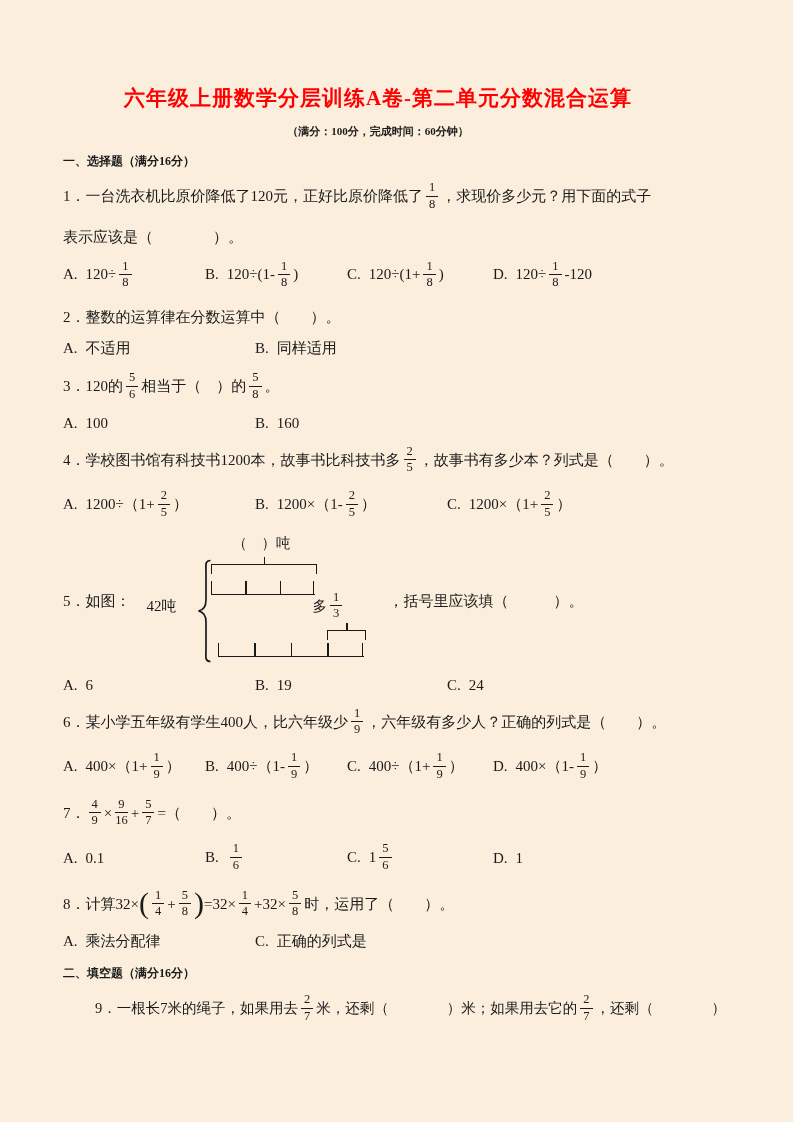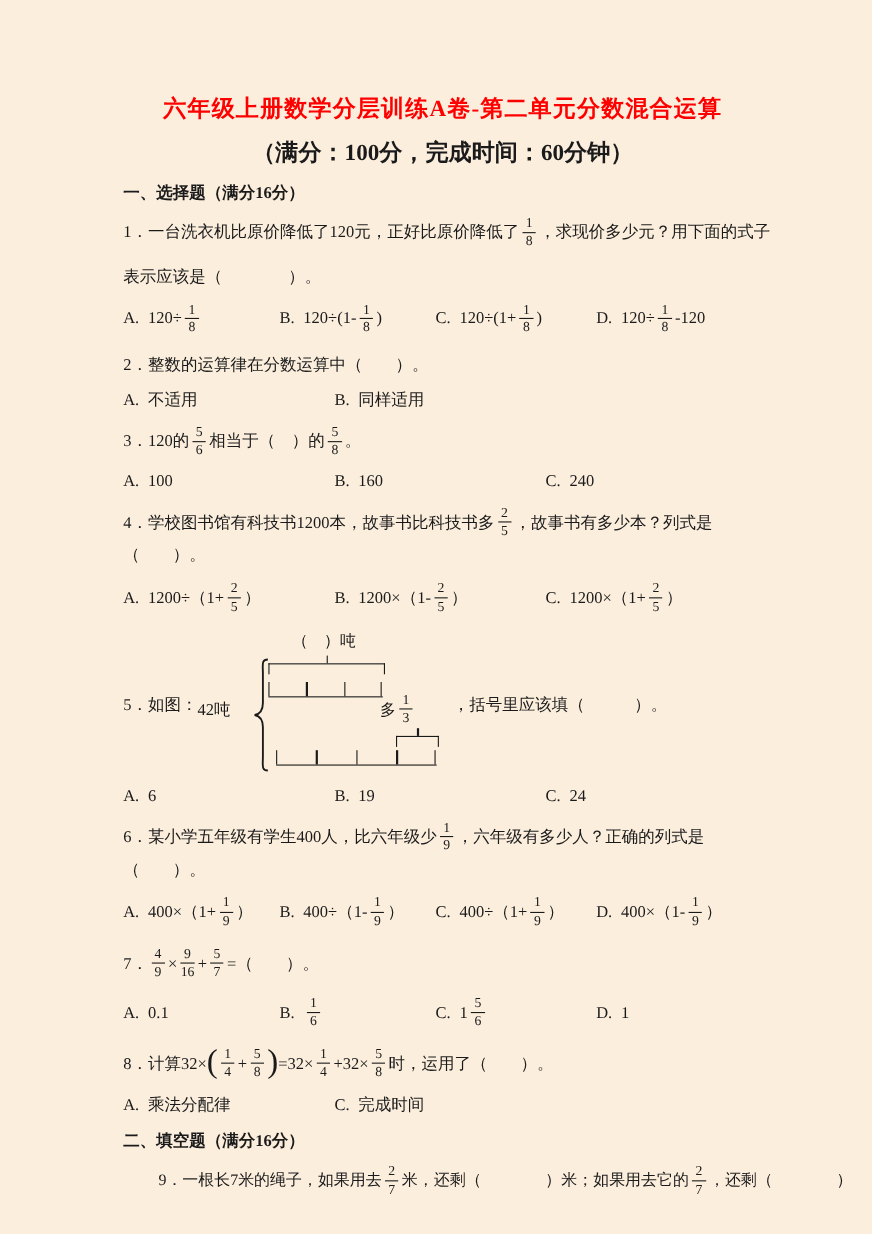--- a/index.html
+++ b/index.html
@@ -3,36 +3,36 @@
 <meta charset="utf-8">
 <style>
   html, body { margin: 0; padding: 0; }
   body {
     width: 793px; height: 1122px;
     background: #fbeedd;
     overflow: hidden;
     font-family: "Liberation Serif", "DejaVu Serif", serif;
     color: #1a1a1a;
   }
-  .page { padding: 84px 86px 0 112px; }
+  .page { padding: 84px 86px 0 63px; }
 
   .title {
     margin: 0 0 12px -14px;
     font-size: 21px; font-weight: bold;
     color: #ff0000;
     text-align: center;
     letter-spacing: 1px;
     white-space: nowrap;
   }
   .subtitle {
     margin: 0 0 14px -14px;
-    font-size: 21px; font-weight: bold;
+    font-size: 11px; font-weight: bold;
     text-align: center;
   }
-  .sec-heading { font-size: 15px; font-weight: bold; margin: 14px 0 8px; }
+  .sec-heading { font-size: 12px; font-weight: bold; margin: 14px 0 8px; }
 
   .qline { font-size: 15px; line-height: 1.6; margin: 10px 0; }
 
   .opts { display: grid; margin: 8px 0 12px; font-size: 15px; align-items: center; }
   .opts-3 { grid-template-columns: 192px 192px auto; }
   .opts-4 { grid-template-columns: 142px 142px 146px auto; }
   .opt { white-space: nowrap; }
   .opt-label { margin-right: 8px; }
 
   .frac {
@@ -44,21 +44,21 @@
   .frac .den { display: block; padding-top: 1px; font-size: 12.5px; }
 
   .bigp {
     display: inline-block; vertical-align: middle;
     font-size: 30px; font-weight: 400; line-height: 0;
     transform: translateY(-2px);
   }
 
   
   .q5-row { display: flex; align-items: center; margin: 8px 0 4px; font-size: 15px; }
-  .q5-amount { margin: 10px 4px 0 0; white-space: nowrap; }
+  .q5-amount { margin: 10px 4px 0 16px; white-space: nowrap; }
   .bmd { position: relative; width: 196px; height: 134px; flex: none; }
   .bmd .toplabel { position: absolute; left: 52px; top: -1px; font-size: 14.5px; white-space: nowrap; }
   .hbracket {
     position: absolute;
     border-top: 1.6px solid #1a1a1a;
     border-left: 1.6px solid #1a1a1a;
     border-right: 1.6px solid #1a1a1a;
   }
   .hbracket::before {
     content: ""; position: absolute;
@@ -66,21 +66,21 @@
     background: #1a1a1a;
   }
   .bmd .obrace { left: 30px; top: 29px; width: 104px; height: 9px; }
   .bar { position: absolute; border-bottom: 1.6px solid #1a1a1a; }
   .bar .tick { position: absolute; bottom: 0; width: 1.6px; background: #1a1a1a; height: 100%; }
   .bmd .bar-top { left: 30px; top: 46px; width: 104px; height: 13px; }
   .bmd .bar-bottom { left: 37px; top: 108px; width: 146px; height: 13px; }
   .bmd .morelabel { position: absolute; left: 132px; top: 55px; font-size: 14.5px; white-space: nowrap; }
   .bmd .sbracket { left: 146px; top: 95px; width: 37px; height: 9px; }
   .bmd .brace-svg { position: absolute; left: 16px; top: 24px; }
-  .q5-suffix { margin-left: 2px; }
+  .q5-suffix { margin-left: 12px; }
 </style>
 </head>
 <body>
 
 <div class="page">
 
   <h1 class="title">六年级上册数学分层训练A卷-第二单元分数混合运算</h1>
   <div class="subtitle">（满分：100分，完成时间：60分钟）</div>
 
   <div class="sec-heading">一、选择题（满分16分）</div>
@@ -102,21 +102,20 @@
         <span class="opt"><span class="opt-label">A.</span><span>不适用</span></span>
         <span class="opt"><span class="opt-label">B.</span><span>同样适用</span></span>
       </div>
   </div>
 
   <div>
     <p class="qline">3．120的<span class="frac"><span class="num">5</span><span class="den">6</span></span>相当于（　）的<span class="frac"><span class="num">5</span><span class="den">8</span></span>。</p>
     <div class="opts opts-3">
         <span class="opt"><span class="opt-label">A.</span><span>100</span></span>
         <span class="opt"><span class="opt-label">B.</span><span>160</span></span>
-        <span class="opt"><span class="opt-label">C.</span><span>240</span></span>
       </div>
   </div>
 
   <div>
     <p class="qline">4．学校图书馆有科技书1200本，故事书比科技书多<span class="frac"><span class="num">2</span><span class="den">5</span></span>，故事书有多少本？列式是（　　）。</p>
     <div class="opts opts-3">
         <span class="opt"><span class="opt-label">A.</span><span>1200÷（1+<span class="frac"><span class="num">2</span><span class="den">5</span></span>）</span></span>
         <span class="opt"><span class="opt-label">B.</span><span>1200×（1-<span class="frac"><span class="num">2</span><span class="den">5</span></span>）</span></span>
         <span class="opt"><span class="opt-label">C.</span><span>1200×（1+<span class="frac"><span class="num">2</span><span class="den">5</span></span>）</span></span>
       </div>
@@ -174,21 +173,21 @@
         <span class="opt"><span class="opt-label">B.</span><span><span class="frac"><span class="num">1</span><span class="den">6</span></span></span></span>
         <span class="opt"><span class="opt-label">C.</span><span>1<span class="frac"><span class="num">5</span><span class="den">6</span></span></span></span>
         <span class="opt"><span class="opt-label">D.</span><span>1</span></span>
       </div>
   </div>
 
   <div>
     <p class="qline">8．计算32×<span class="bigp">(</span><span class="frac"><span class="num">1</span><span class="den">4</span></span>+<span class="frac"><span class="num">5</span><span class="den">8</span></span><span class="bigp">)</span>=32×<span class="frac"><span class="num">1</span><span class="den">4</span></span>+32×<span class="frac"><span class="num">5</span><span class="den">8</span></span>时，运用了（　　）。</p>
     <div class="opts opts-3">
         <span class="opt"><span class="opt-label">A.</span><span>乘法分配律</span></span>
-        <span class="opt"><span class="opt-label">C.</span><span>完成时间</span></span>
+        <span class="opt"><span class="opt-label">C.</span><span>正确的列式是</span></span>
       </div>
   </div>
 
   <div class="sec-heading">二、填空题（满分16分）</div>
 
   <div>
     <p class="qline" style="white-space:nowrap; font-size:14.5px;margin-left:32px;">9．一根长7米的绳子，如果用去<span class="frac"><span class="num">2</span><span class="den">7</span></span>米，还剩（　　　　）米；如果用去它的<span class="frac"><span class="num">2</span><span class="den">7</span></span>，还剩（　　　　）</p>
   </div>
 
 </div>

